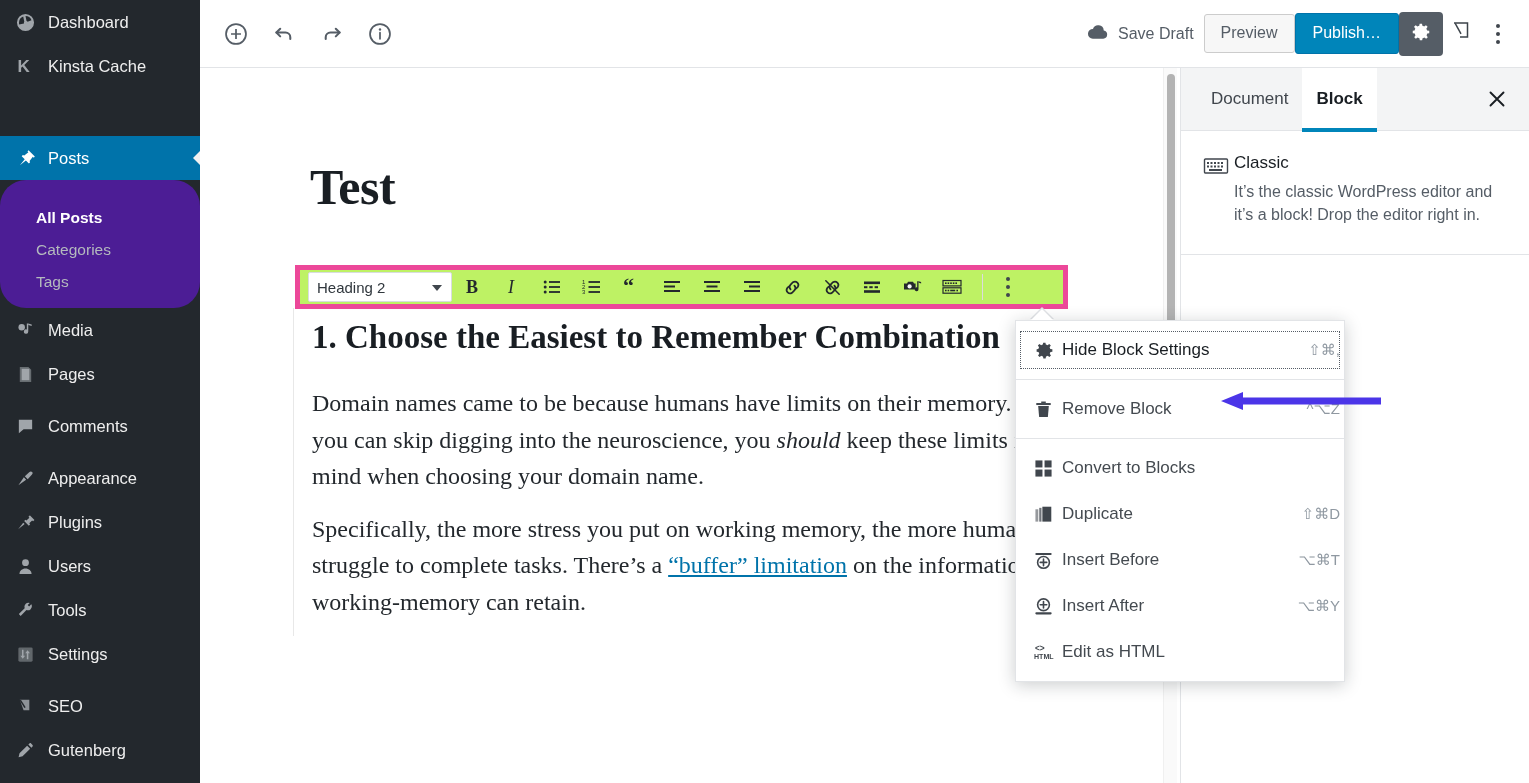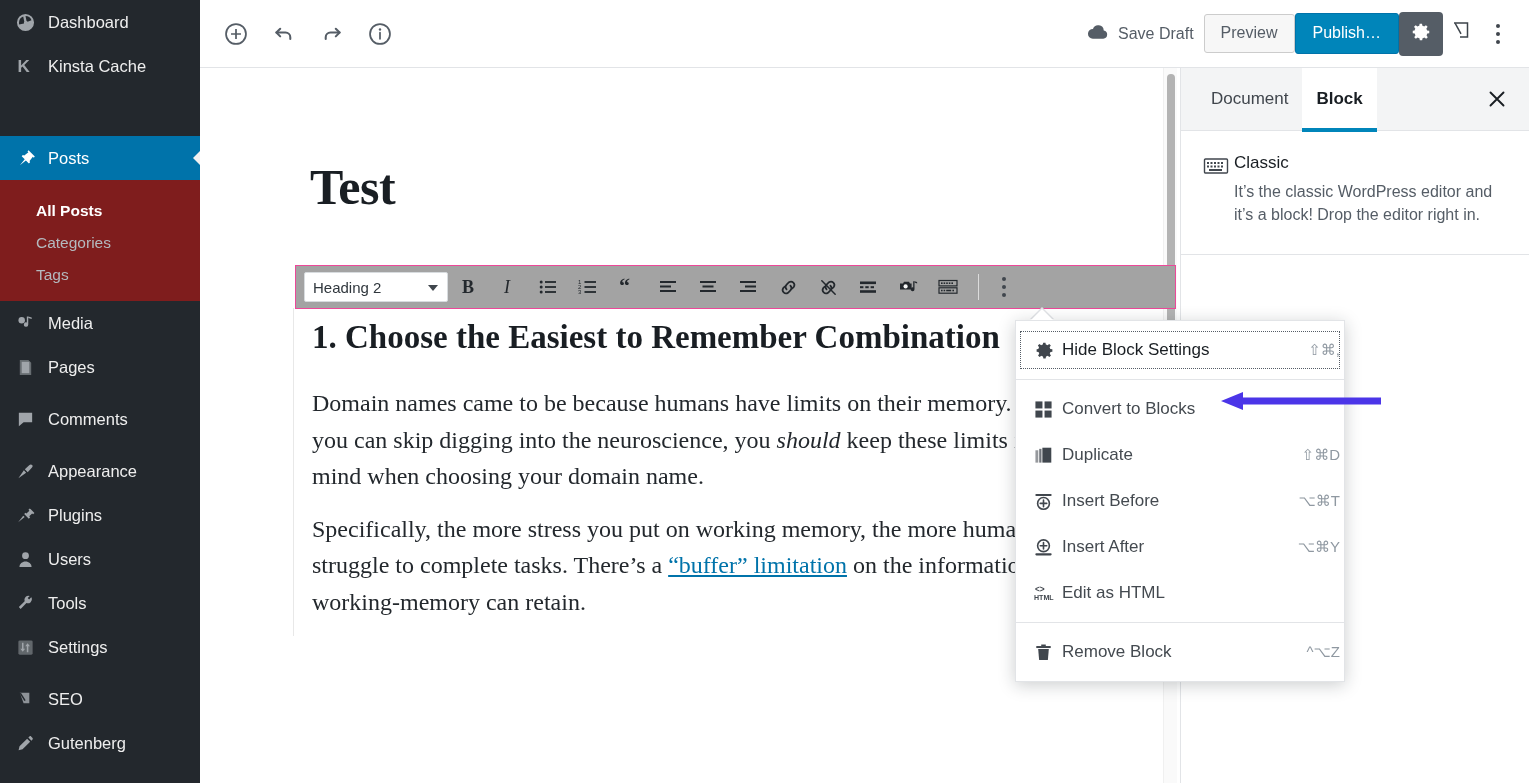--- a/index.html
+++ b/index.html
@@ -28,21 +28,21 @@
     color: #a0a5aa;
   }
   .menu-item .mi-label { white-space: nowrap; }
   .menu-item.current { background: #0073aa; color: #ffffff; margin-top: 48px; }
   .menu-item.current .mi-icon { color: #ffffff; }
   .menu-item.current::after {
     content: ""; position: absolute; right: -1px; top: 50%;
     margin-top: -8px; border-top: 8px solid transparent;
     border-bottom: 8px solid transparent; border-right: 8px solid #f1f1f1;
   }
-  .submenu { background: #7f1d1d; padding: 15px 0 10px 0; }
+  .submenu { background: #4c1d95; padding: 22px 0 10px 0; border-radius: 26px; }
   .submenu-item {
     padding: 7px 0 7px 36px; font-size: 15.5px; color: #b4b9be; cursor: pointer;
   }
   .submenu-item.current { color: #ffffff; font-weight: bold; }
   .menu-sep { height: 8px; }
 
   
   .edit-post-header {
     position: absolute; left: 200px; top: 0; right: 0; height: 68px;
     background: #ffffff; border-bottom: 1px solid #e2e4e7;
@@ -108,22 +108,22 @@
   .post-title {
     position: absolute; left: 110px; top: 90px;
     font-family: "Liberation Serif", serif; font-weight: bold;
     font-size: 50px; color: #191e23; letter-spacing: -0.5px;
   }
   .classic-block {
     position: absolute; left: 93px; top: 240px; width: 790px;
     border-left: 1px solid #e8e8e8; padding-left: 18px;
   }
   .mce-toolbar {
-    position: absolute; left: 95px; top: 197px; width: 881px; height: 44px;
-    background: #a3a3a3; border: 1px solid #ec4899;
+    position: absolute; left: 95px; top: 197px; width: 773px; height: 44px;
+    background: #bef264; border: 5px solid #ec4899;
     display: flex; align-items: center; padding: 0 8px;
     z-index: 20;
   }
   .mce-select {
     width: 144px; height: 30px; background: #ffffff;
     border: 1px solid #d8dcdf; border-radius: 2px;
     display: flex; align-items: center; padding: 0 8px;
     font-size: 15px; color: #30373d; cursor: pointer; position: relative;
     font-family: "Liberation Sans", sans-serif;
   }
@@ -632,20 +632,34 @@
         </span>
         <span class="bm-label">Hide Block Settings</span>
         <span class="bm-short">⇧⌘,</span>
       </div>
     </div>
 
     <div class="menu-group">
       <div class="bm-item">
         <span class="bm-icon">
           <svg width="19" height="19" viewBox="0 0 20 20" fill="currentColor">
+              <rect x="2.4" y="3.2" width="15.2" height="2.1"></rect>
+              <path d="M7.6 1.6h4.8v1.6H7.6z"></path>
+              <path d="M4.4 6.4h11.2l-1 11.6H5.4z"></path>
+            </svg>
+        </span>
+        <span class="bm-label">Remove Block</span>
+        <span class="bm-short">^⌥Z</span>
+      </div>
+    </div>
+
+    <div class="menu-group">
+      <div class="bm-item">
+        <span class="bm-icon">
+          <svg width="19" height="19" viewBox="0 0 20 20" fill="currentColor">
               <rect x="1.5" y="1.5" width="7.4" height="7.4"></rect>
               <rect x="11.1" y="1.5" width="7.4" height="7.4"></rect>
               <rect x="1.5" y="11.1" width="7.4" height="7.4"></rect>
               <rect x="11.1" y="11.1" width="7.4" height="7.4"></rect>
             </svg>
         </span>
         <span class="bm-label">Convert to Blocks</span>
         <span class="bm-short"></span>
       </div>
 
@@ -689,33 +703,19 @@
         <span class="bm-icon">
           <svg width="26" height="20" viewBox="0 0 28 20" fill="currentColor">
               <text x="1" y="9" font-family="Liberation Sans, sans-serif" font-size="9" font-weight="bold">&lt;&gt;</text>
               <text x="0" y="18" font-family="Liberation Sans, sans-serif" font-size="7.6" font-weight="bold">HTML</text>
             </svg>
         </span>
         <span class="bm-label">Edit as HTML</span>
         <span class="bm-short"></span>
       </div>
     </div>
-
-    <div class="menu-group">
-      <div class="bm-item">
-        <span class="bm-icon">
-          <svg width="19" height="19" viewBox="0 0 20 20" fill="currentColor">
-              <rect x="2.4" y="3.2" width="15.2" height="2.1"></rect>
-              <path d="M7.6 1.6h4.8v1.6H7.6z"></path>
-              <path d="M4.4 6.4h11.2l-1 11.6H5.4z"></path>
-            </svg>
-        </span>
-        <span class="bm-label">Remove Block</span>
-        <span class="bm-short">^⌥Z</span>
-      </div>
-    </div>
   </div>
 
   <svg class="annot-arrow" viewBox="0 0 160 18">
     <path d="M0 9 L22 0 L22 5.4 L160 5.4 L160 12.6 L22 12.6 L22 18 Z" fill="#4b35e8"></path>
   </svg>
 
 </div>
 
 </body></html>

